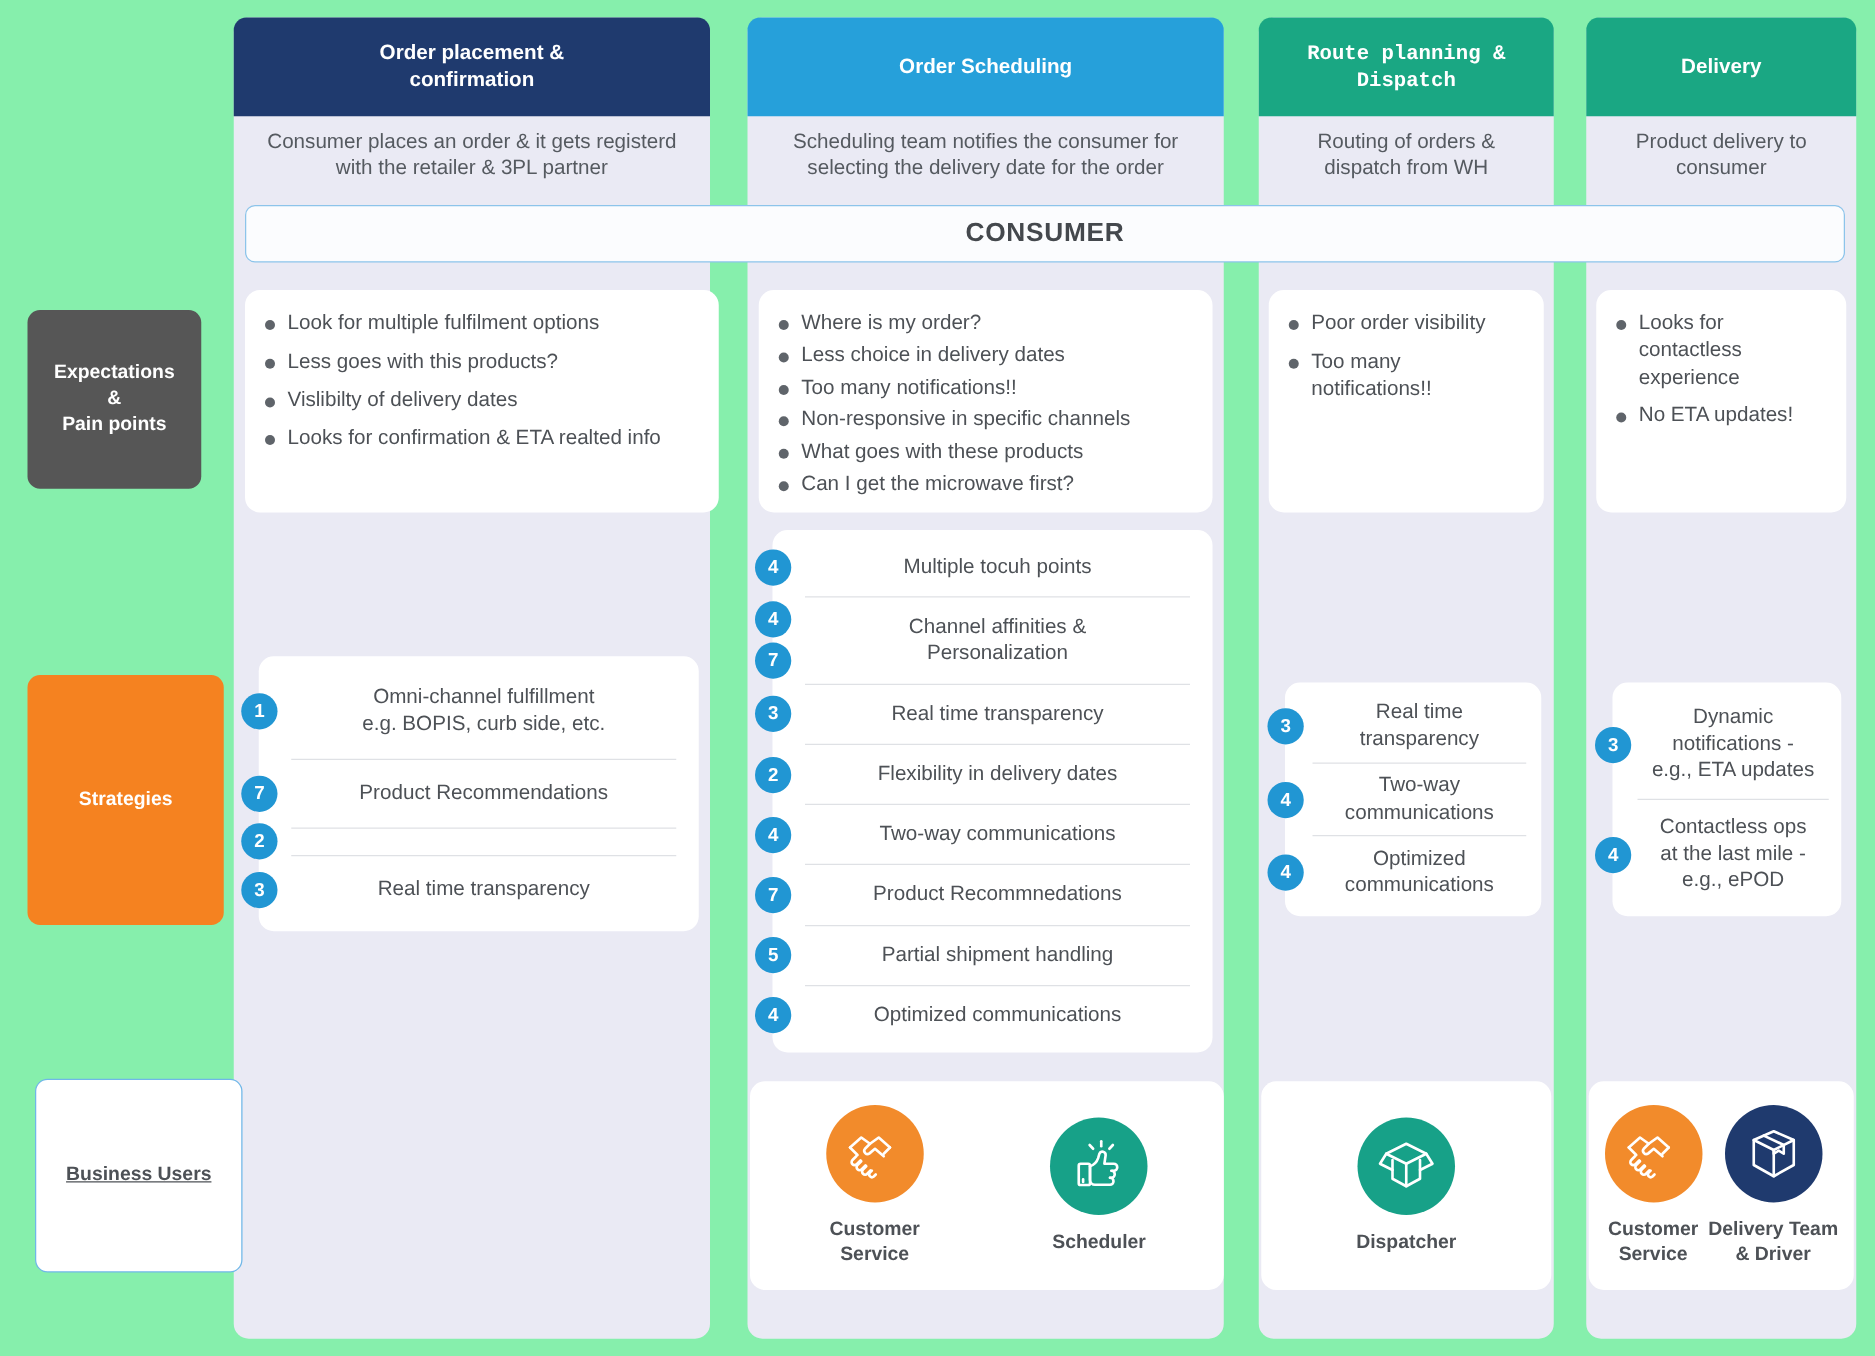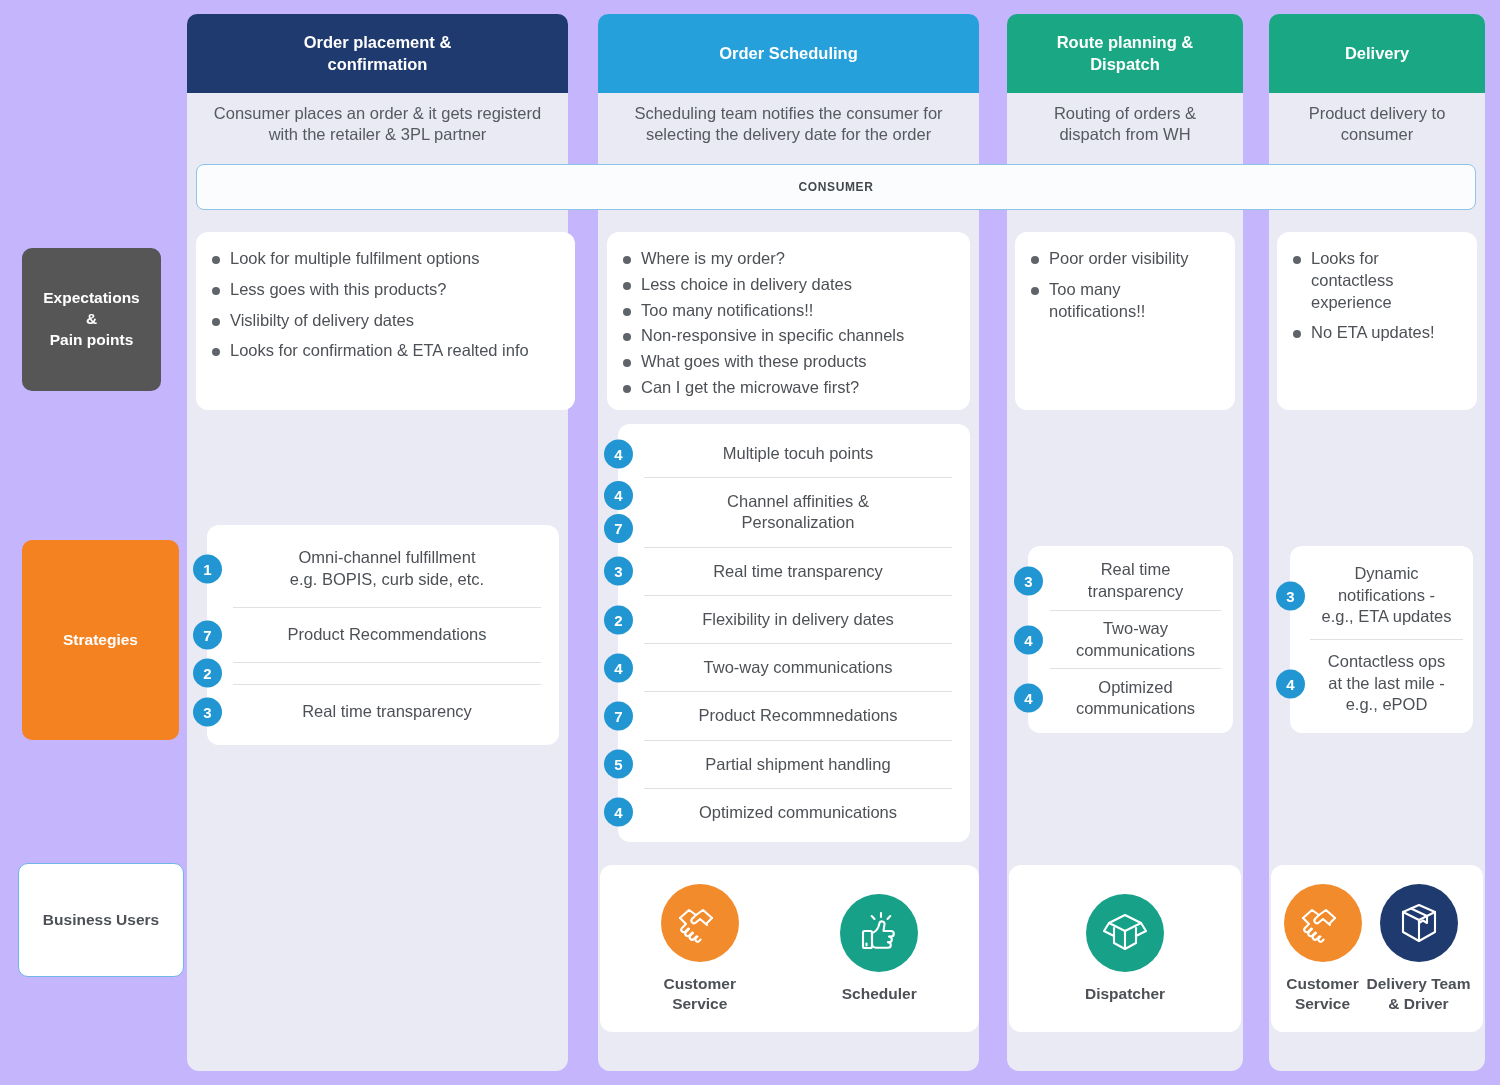--- a/index.html
+++ b/index.html
@@ -5,21 +5,21 @@
   * { box-sizing: border-box; }
   html, body {
     margin: 0; padding: 0;
     background: #ffffff;
     font-family: "Liberation Sans", sans-serif;
   }
   #page {
     position: relative;
     width: 1500px;
     height: 1085px;
-    background: #c4b5fd;
+    background: #86efac;
     overflow: hidden;
   }
 
   
   .col-bg {
     position: absolute;
     background: #eaeaf4;
     border-radius: 12px;
   }
 
@@ -52,21 +52,21 @@
   
   .consumer-band {
     position: absolute;
     background: #fbfcfe;
     border: 1.5px solid #8cc4ea;
     border-radius: 8px;
     display: flex;
     align-items: center;
     justify-content: center;
     color: #44484d;
-    font-size: 12px;
+    font-size: 21px;
     font-weight: bold;
     letter-spacing: 0.6px;
   }
 
   
   .row-label {
     position: absolute;
     border-radius: 10px;
     display: flex;
     align-items: center;
@@ -209,21 +209,21 @@
   </div>
 
   <div class="stage-head" style="left:598px; top:14px; width:381px; height:79px; background:#26a0da;">
     <span style="white-space:pre-line;">Order Scheduling</span>
   </div>
   <div class="stage-sub" style="left:606px; top:103px; width:365px; height:48px;">
     <span>Scheduling team notifies the consumer for selecting the delivery date for the order</span>
   </div>
 
   <div class="stage-head" style="left:1007px; top:14px; width:236px; height:79px; background:#1aa783;">
-    <span style="white-space:pre-line;">Route planning &amp;
+    <span style="white-space:pre-line;font-family:Liberation Mono, monospace;">Route planning &amp;
 Dispatch</span>
   </div>
   <div class="stage-sub" style="left:1013px; top:103px; width:224px; height:48px;">
     <span>Routing of orders &amp; dispatch from WH</span>
   </div>
 
   <div class="stage-head" style="left:1269px; top:14px; width:216px; height:79px; background:#1aa783;">
     <span style="white-space:pre-line;">Delivery</span>
   </div>
   <div class="stage-sub" style="left:1275px; top:103px; width:204px; height:48px;">
@@ -235,21 +235,21 @@
   </div>
 
   <div class="row-label dark" style="left:22px; top:248px; width:139px; height:143px;">
     <span>Expectations
 &amp;
 Pain points</span>
   </div>
   <div class="row-label orange" style="left:22px; top:540px; width:157px; height:200px;">
     <span>Strategies</span>
   </div>
-  <div class="row-label outline" style="left:18px; top:863px; width:166px; height:114px;">
+  <div class="row-label outline" style="left:28px; top:863px; width:166px; height:155px;text-decoration:underline;">
     <span>Business Users</span>
   </div>
 
   <div class="card" style="left:196px; top:232px; width:379px; height:178px;">
     <div class="bullets">
       <div class="bullet-row">
         <span class="bullet-dot"></span>
         <span class="bullet-text">Look for multiple fulfilment options</span>
       </div>
       <div class="bullet-row">

